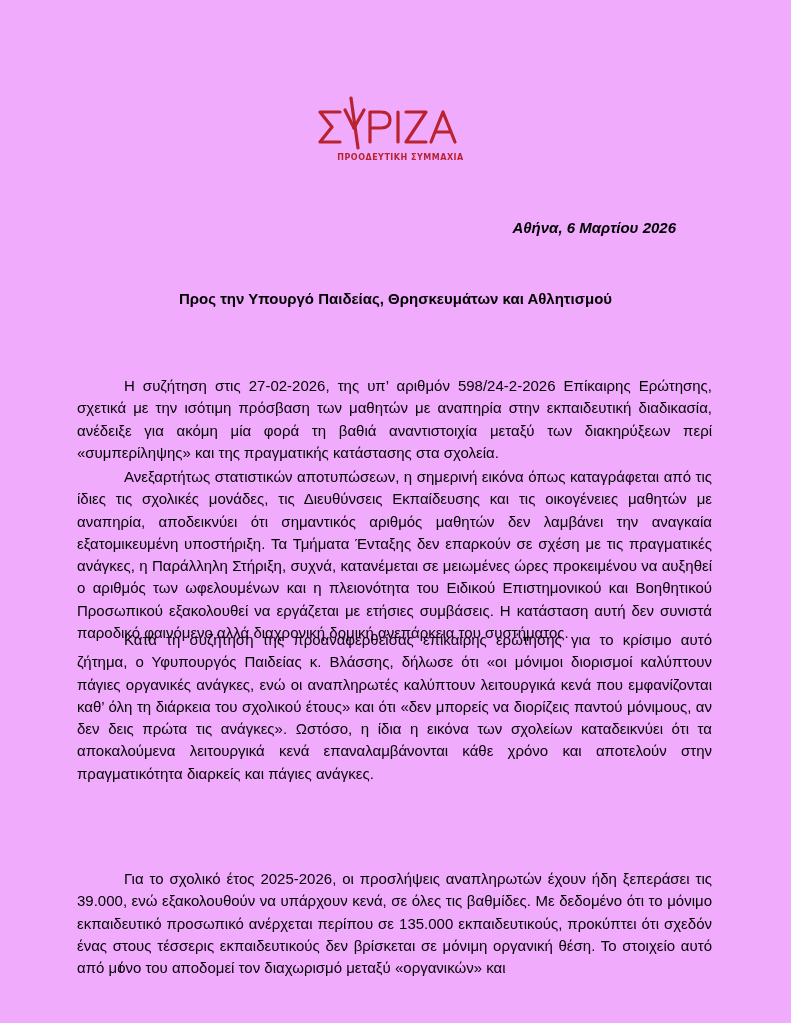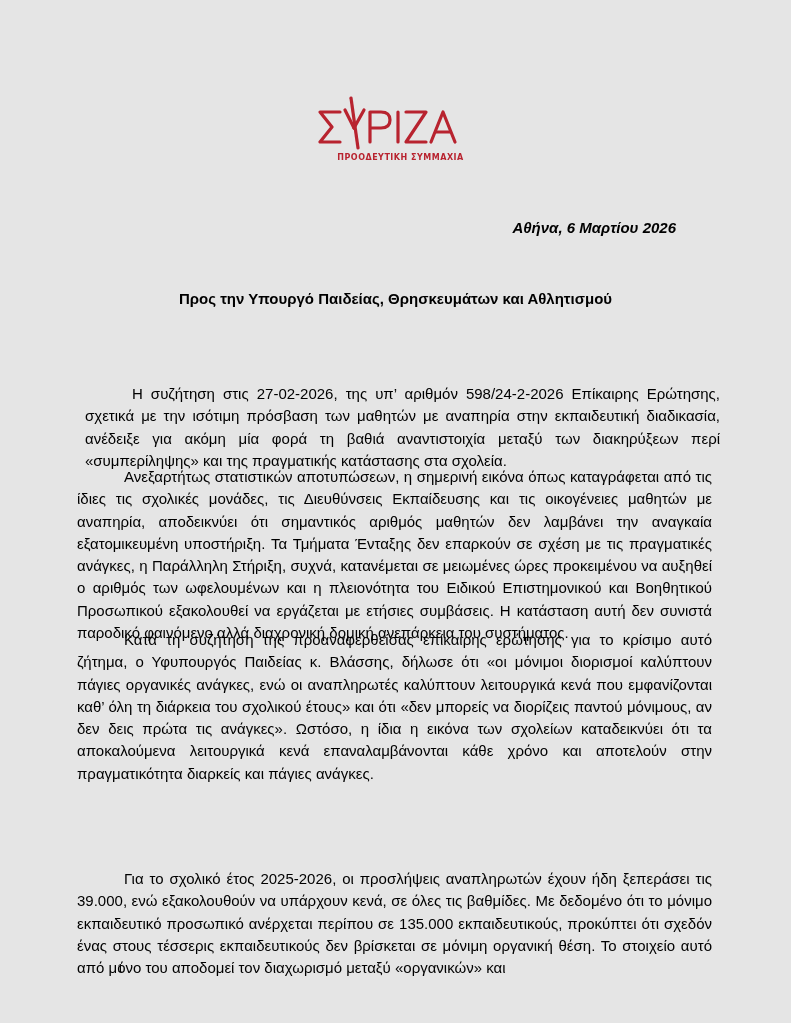--- a/index.html
+++ b/index.html
@@ -1,17 +1,17 @@
 <!DOCTYPE html>
 <html><head>
 <meta charset="utf-8">
 <style>
   html, body { margin: 0; padding: 0; background: #ffffff; }
   body { width: 791px; height: 1023px; position: relative; overflow: hidden; }
-  .page { position: absolute; left: 0; top: 0; width: 791px; height: 1023px; background: #e5e5e5; }
+  .page { position: absolute; left: 0; top: 0; width: 791px; height: 1023px; background: #f0abfc; }
   .logo { position: absolute; left: 318px; top: 96px; width: 165px; height: 70px; }
   .logo svg { display: block; }
   .logo-sub { position: absolute; left: 0; top: 57px; width: 165px; text-align: center;
     font-family: "DejaVu Sans", sans-serif; font-size: 8px; font-weight: bold; letter-spacing: 0.5px; color: #b8232f; }
   .date { position: absolute; right: 115px; top: 219px; font-family: "Liberation Sans", sans-serif;
     font-weight: bold; font-size: 15px; color: #000; font-style: italic; }
   .title { position: absolute; left: 0; width: 791px; top: 256px; text-align: center;
     font-family: "Liberation Sans", sans-serif; font-weight: bold; font-size: 15px; color: #000; }
   .recipient { position: absolute; left: 0; width: 791px; top: 290px; text-align: center;
     font-family: "Liberation Sans", sans-serif; font-weight: bold; font-size: 15px; color: #000; }
@@ -53,19 +53,19 @@
     </svg>
     <div class="logo-sub">ΠΡΟΟΔΕΥΤΙΚΗ ΣΥΜΜΑΧΙΑ</div>
   </div>
 
   <div class="date">Αθήνα, 6 Μαρτίου 2026</div>
 
 
   <div class="recipient">Προς την Υπουργό Παιδείας, Θρησκευμάτων και Αθλητισμού</div>
 
 
-  <p class="para p1" style="margin:8px">Η συζήτηση στις 27-02-2026, της υπ’ αριθμόν 598/24-2-2026 Επίκαιρης Ερώτησης, σχετικά με την ισότιμη πρόσβαση των μαθητών με αναπηρία στην εκπαιδευτική διαδικασία, ανέδειξε για ακόμη μία φορά τη βαθιά αναντιστοιχία μεταξύ των διακηρύξεων περί «συμπερίληψης» και της πραγματικής κατάστασης στα σχολεία.</p>
+  <p class="para p1" style="margin:0">Η συζήτηση στις 27-02-2026, της υπ’ αριθμόν 598/24-2-2026 Επίκαιρης Ερώτησης, σχετικά με την ισότιμη πρόσβαση των μαθητών με αναπηρία στην εκπαιδευτική διαδικασία, ανέδειξε για ακόμη μία φορά τη βαθιά αναντιστοιχία μεταξύ των διακηρύξεων περί «συμπερίληψης» και της πραγματικής κατάστασης στα σχολεία.</p>
   <p class="para p2" style="margin:0">Ανεξαρτήτως στατιστικών αποτυπώσεων, η σημερινή εικόνα όπως καταγράφεται από τις ίδιες τις σχολικές μονάδες, τις Διευθύνσεις Εκπαίδευσης και τις οικογένειες μαθητών με αναπηρία, αποδεικνύει ότι σημαντικός αριθμός μαθητών δεν λαμβάνει την αναγκαία εξατομικευμένη υποστήριξη. Τα Τμήματα Ένταξης δεν επαρκούν σε σχέση με τις πραγματικές ανάγκες, η Παράλληλη Στήριξη, συχνά, κατανέμεται σε μειωμένες ώρες προκειμένου να αυξηθεί ο αριθμός των ωφελουμένων και η πλειονότητα του Ειδικού Επιστημονικού και Βοηθητικού Προσωπικού εξακολουθεί να εργάζεται με ετήσιες συμβάσεις. Η κατάσταση αυτή δεν συνιστά παροδικό φαινόμενο αλλά διαχρονική δομική ανεπάρκεια του συστήματος.</p>
   <p class="para p3" style="margin:0">Κατά τη συζήτηση της προαναφερθείσας επίκαιρης ερώτησης για το κρίσιμο αυτό ζήτημα, ο Υφυπουργός Παιδείας κ. Βλάσσης, δήλωσε ότι «οι μόνιμοι διορισμοί καλύπτουν πάγιες οργανικές ανάγκες, ενώ οι αναπληρωτές καλύπτουν λειτουργικά κενά που εμφανίζονται καθ’ όλη τη διάρκεια του σχολικού έτους» και ότι «δεν μπορείς να διορίζεις παντού μόνιμους, αν δεν δεις πρώτα τις ανάγκες». Ωστόσο, η ίδια η εικόνα των σχολείων καταδεικνύει ότι τα αποκαλούμενα λειτουργικά κενά επαναλαμβάνονται κάθε χρόνο και αποτελούν στην πραγματικότητα διαρκείς και πάγιες ανάγκες.</p>
   <p class="para p4" style="margin:0">Για το σχολικό έτος 2025-2026, οι προσλήψεις αναπληρωτών έχουν ήδη ξεπεράσει τις 39.000, ενώ εξακολουθούν να υπάρχουν κενά, σε όλες τις βαθμίδες. Με δεδομένο ότι το μόνιμο εκπαιδευτικό προσωπικό ανέρχεται περίπου σε 135.000 εκπαιδευτικούς, προκύπτει ότι σχεδόν ένας στους τέσσερις εκπαιδευτικούς δεν βρίσκεται σε μόνιμη οργανική θέση. Το στοιχείο αυτό από μόνο του αποδομεί τον διαχωρισμό μεταξύ «οργανικών» και</p>
 
   <div class="pagenum">1</div>
 </div>
 
 </body></html>

